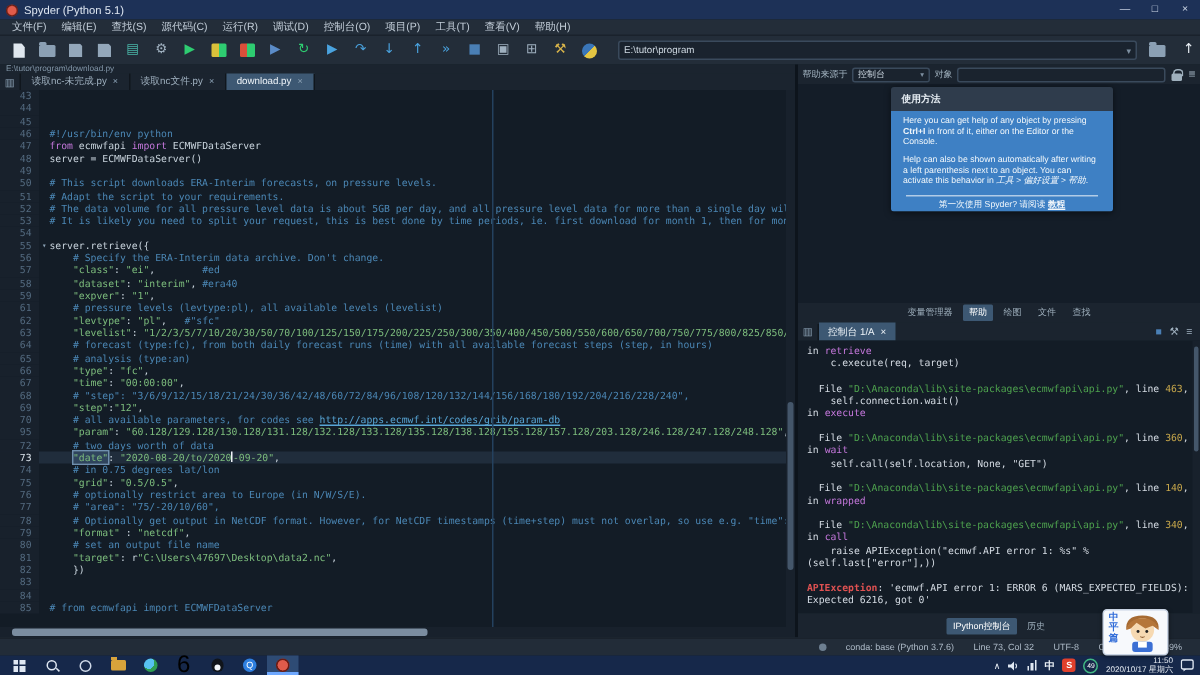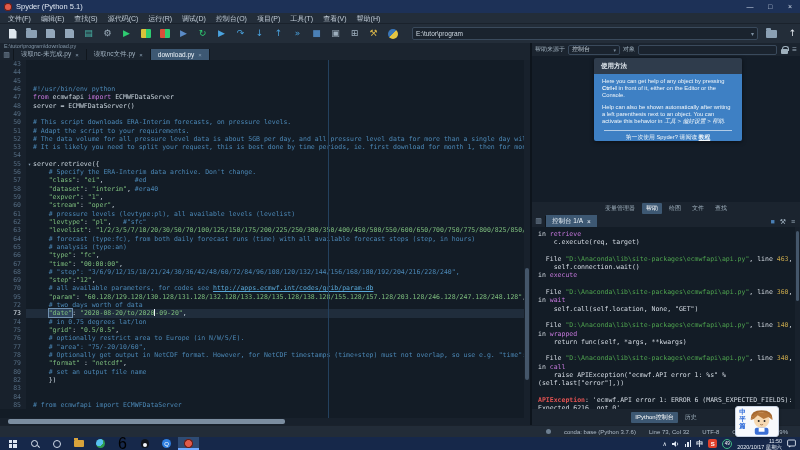--- a/index.html
+++ b/index.html
@@ -296,41 +296,41 @@
         <div class="cl-row"><span class="ln">50</span><span class="fold"></span><span class="cd"><span class="sg-cm"># This script downloads ERA-Interim forecasts, on pressure levels.</span></span></div>
         <div class="cl-row"><span class="ln">51</span><span class="fold"></span><span class="cd"><span class="sg-cm"># Adapt the script to your requirements.</span></span></div>
         <div class="cl-row"><span class="ln">52</span><span class="fold"></span><span class="cd"><span class="sg-cm"># The data volume for all pressure level data is about 5GB per day, and all pressure level data for more than a single day will</span></span></div>
         <div class="cl-row"><span class="ln">53</span><span class="fold"></span><span class="cd"><span class="sg-cm"># It is likely you need to split your request, this is best done by time periods, ie. first download for month 1, then for month 2, etc.</span></span></div>
         <div class="cl-row"><span class="ln">54</span><span class="fold"></span><span class="cd"></span></div>
         <div class="cl-row"><span class="ln">55</span><span class="fold">▾</span><span class="cd"><span class="sg-pl">server.retrieve({</span></span></div>
         <div class="cl-row"><span class="ln">56</span><span class="fold"></span><span class="cd"><span class="sg-cm">    # Specify the ERA-Interim data archive. Don't change.</span></span></div>
         <div class="cl-row"><span class="ln">57</span><span class="fold"></span><span class="cd"><span class="sg-pl">    </span><span class="sg-st">"class"</span><span class="sg-pl">: </span><span class="sg-st">"ei"</span><span class="sg-pl">,        </span><span class="sg-cm">#ed</span></span></div>
         <div class="cl-row"><span class="ln">58</span><span class="fold"></span><span class="cd"><span class="sg-pl">    </span><span class="sg-st">"dataset"</span><span class="sg-pl">: </span><span class="sg-st">"interim"</span><span class="sg-pl">, </span><span class="sg-cm">#era40</span></span></div>
         <div class="cl-row"><span class="ln">59</span><span class="fold"></span><span class="cd"><span class="sg-pl">    </span><span class="sg-st">"expver"</span><span class="sg-pl">: </span><span class="sg-st">"1"</span><span class="sg-pl">,</span></span></div>
-        <div class="cl-row"><span class="ln">60</span><span class="fold"></span><span class="cd"><span class="sg-pl">    </span><span class="sg-st">"stream"</span><span class="sg-pl">: </span><span class="sg-st">"oper"</span><span class="sg-pl">,</span></span></div>
         <div class="cl-row"><span class="ln">61</span><span class="fold"></span><span class="cd"><span class="sg-cm">    # pressure levels (levtype:pl), all available levels (levelist)</span></span></div>
         <div class="cl-row"><span class="ln">62</span><span class="fold"></span><span class="cd"><span class="sg-pl">    </span><span class="sg-st">"levtype"</span><span class="sg-pl">: </span><span class="sg-st">"pl"</span><span class="sg-pl">,   </span><span class="sg-cm">#"sfc"</span></span></div>
         <div class="cl-row"><span class="ln">63</span><span class="fold"></span><span class="cd"><span class="sg-pl">    </span><span class="sg-st">"levelist"</span><span class="sg-pl">: </span><span class="sg-st">"1/2/3/5/7/10/20/30/50/70/100/125/150/175/200/225/250/300/350/400/450/500/550/600/650/700/750/775/800/825/850/875/900/925/950/1000"</span></span></div>
         <div class="cl-row"><span class="ln">64</span><span class="fold"></span><span class="cd"><span class="sg-cm">    # forecast (type:fc), from both daily forecast runs (time) with all available forecast steps (step, in hours)</span></span></div>
         <div class="cl-row"><span class="ln">65</span><span class="fold"></span><span class="cd"><span class="sg-cm">    # analysis (type:an)</span></span></div>
         <div class="cl-row"><span class="ln">66</span><span class="fold"></span><span class="cd"><span class="sg-pl">    </span><span class="sg-st">"type"</span><span class="sg-pl">: </span><span class="sg-st">"fc"</span><span class="sg-pl">,</span></span></div>
         <div class="cl-row"><span class="ln">67</span><span class="fold"></span><span class="cd"><span class="sg-pl">    </span><span class="sg-st">"time"</span><span class="sg-pl">: </span><span class="sg-st">"00:00:00"</span><span class="sg-pl">,</span></span></div>
         <div class="cl-row"><span class="ln">68</span><span class="fold"></span><span class="cd"><span class="sg-cm">    # "step": "3/6/9/12/15/18/21/24/30/36/42/48/60/72/84/96/108/120/132/144/156/168/180/192/204/216/228/240",</span></span></div>
         <div class="cl-row"><span class="ln">69</span><span class="fold"></span><span class="cd"><span class="sg-pl">    </span><span class="sg-st">"step"</span><span class="sg-pl">:</span><span class="sg-st">"12"</span><span class="sg-pl">,</span></span></div>
         <div class="cl-row"><span class="ln">70</span><span class="fold"></span><span class="cd"><span class="sg-cm">    # all available parameters, for codes see </span><span class="sg-lk">http://apps.ecmwf.int/codes/grib/param-db</span></span></div>
         <div class="cl-row"><span class="ln">95</span><span class="fold"></span><span class="cd"><span class="sg-pl">    </span><span class="sg-st">"param"</span><span class="sg-pl">: </span><span class="sg-st">"60.128/129.128/130.128/131.128/132.128/133.128/135.128/138.128/155.128/157.128/203.128/246.128/247.128/248.128"</span><span class="sg-pl">,</span></span></div>
         <div class="cl-row"><span class="ln">72</span><span class="fold"></span><span class="cd"><span class="sg-cm">    # two days worth of data</span></span></div>
         <div class="cl-row cur"><span class="ln">73</span><span class="fold"></span><span class="cd"><span class="sg-pl">    </span><span class="sg-sel">"date"</span><span class="sg-pl">: </span><span class="sg-st">"2020-08-20/to/2020</span><span class="sg-crs"></span><span class="sg-st">-09-20"</span><span class="sg-pl">,</span></span></div>
         <div class="cl-row"><span class="ln">74</span><span class="fold"></span><span class="cd"><span class="sg-cm">    # in 0.75 degrees lat/lon</span></span></div>
         <div class="cl-row"><span class="ln">75</span><span class="fold"></span><span class="cd"><span class="sg-pl">    </span><span class="sg-st">"grid"</span><span class="sg-pl">: </span><span class="sg-st">"0.5/0.5"</span><span class="sg-pl">,</span></span></div>
         <div class="cl-row"><span class="ln">76</span><span class="fold"></span><span class="cd"><span class="sg-cm">    # optionally restrict area to Europe (in N/W/S/E).</span></span></div>
         <div class="cl-row"><span class="ln">77</span><span class="fold"></span><span class="cd"><span class="sg-cm">    # "area": "75/-20/10/60",</span></span></div>
         <div class="cl-row"><span class="ln">78</span><span class="fold"></span><span class="cd"><span class="sg-cm">    # Optionally get output in NetCDF format. However, for NetCDF timestamps (time+step) must not overlap, so use e.g. "time": "00:00:00/12:00:00",</span></span></div>
         <div class="cl-row"><span class="ln">79</span><span class="fold"></span><span class="cd"><span class="sg-pl">    </span><span class="sg-st">"format"</span><span class="sg-pl"> : </span><span class="sg-st">"netcdf"</span><span class="sg-pl">,</span></span></div>
         <div class="cl-row"><span class="ln">80</span><span class="fold"></span><span class="cd"><span class="sg-cm">    # set an output file name</span></span></div>
+        <div class="cl-row"><span class="ln">81</span><span class="fold"></span><span class="cd"><span class="sg-pl">    </span><span class="sg-st">"target"</span><span class="sg-pl">: r</span><span class="sg-st">"C:\Users\47697\Desktop\data2.nc"</span><span class="sg-pl">,</span></span></div>
         <div class="cl-row"><span class="ln">82</span><span class="fold"></span><span class="cd"><span class="sg-pl">    })</span></span></div>
         <div class="cl-row"><span class="ln">83</span><span class="fold"></span><span class="cd"></span></div>
         <div class="cl-row"><span class="ln">84</span><span class="fold"></span><span class="cd"></span></div>
         <div class="cl-row"><span class="ln">85</span><span class="fold"></span><span class="cd"><span class="sg-cm"># from ecmwfapi import ECMWFDataServer</span></span></div>
       </div>
     <div class="guide"></div>
     <div class="vscroll">
         <div class="vthumb"></div>
       </div>
     <div class="hscroll">
@@ -392,21 +392,20 @@
         <div class="con-row"><span class="ck-pl">  File </span><span class="ck-pt">"D:\Anaconda\lib\site-packages\ecmwfapi\api.py"</span><span class="ck-pl">, line </span><span class="ck-ln">463</span><span class="ck-pl">,</span></div>
         <div class="con-row"><span class="ck-pl">    self.connection.wait()</span></div>
         <div class="con-row"><span class="ck-pl">in </span><span class="ck-fn">execute</span></div>
         <div class="con-row"></div>
         <div class="con-row"><span class="ck-pl">  File </span><span class="ck-pt">"D:\Anaconda\lib\site-packages\ecmwfapi\api.py"</span><span class="ck-pl">, line </span><span class="ck-ln">360</span><span class="ck-pl">,</span></div>
         <div class="con-row"><span class="ck-pl">in </span><span class="ck-fn">wait</span></div>
         <div class="con-row"><span class="ck-pl">    self.call(self.location, None, "GET")</span></div>
         <div class="con-row"></div>
         <div class="con-row"><span class="ck-pl">  File </span><span class="ck-pt">"D:\Anaconda\lib\site-packages\ecmwfapi\api.py"</span><span class="ck-pl">, line </span><span class="ck-ln">140</span><span class="ck-pl">,</span></div>
         <div class="con-row"><span class="ck-pl">in </span><span class="ck-fn">wrapped</span></div>
-        <div class="con-row"><span class="ck-pl">    return func(self, *args, **kwargs)</span></div>
         <div class="con-row"></div>
         <div class="con-row"><span class="ck-pl">  File </span><span class="ck-pt">"D:\Anaconda\lib\site-packages\ecmwfapi\api.py"</span><span class="ck-pl">, line </span><span class="ck-ln">340</span><span class="ck-pl">,</span></div>
         <div class="con-row"><span class="ck-pl">in </span><span class="ck-fn">call</span></div>
         <div class="con-row"><span class="ck-pl">    raise APIException("ecmwf.API error 1: %s" %</span></div>
         <div class="con-row"><span class="ck-pl">(self.last["error"],))</span></div>
         <div class="con-row"></div>
         <div class="con-row"><span class="ck-er">APIException</span><span class="ck-pl">: 'ecmwf.API error 1: ERROR 6 (MARS_EXPECTED_FIELDS):</span></div>
         <div class="con-row"><span class="ck-pl">Expected 6216, got 0'</span></div>
       </div>
     <div class="con-scroll">

